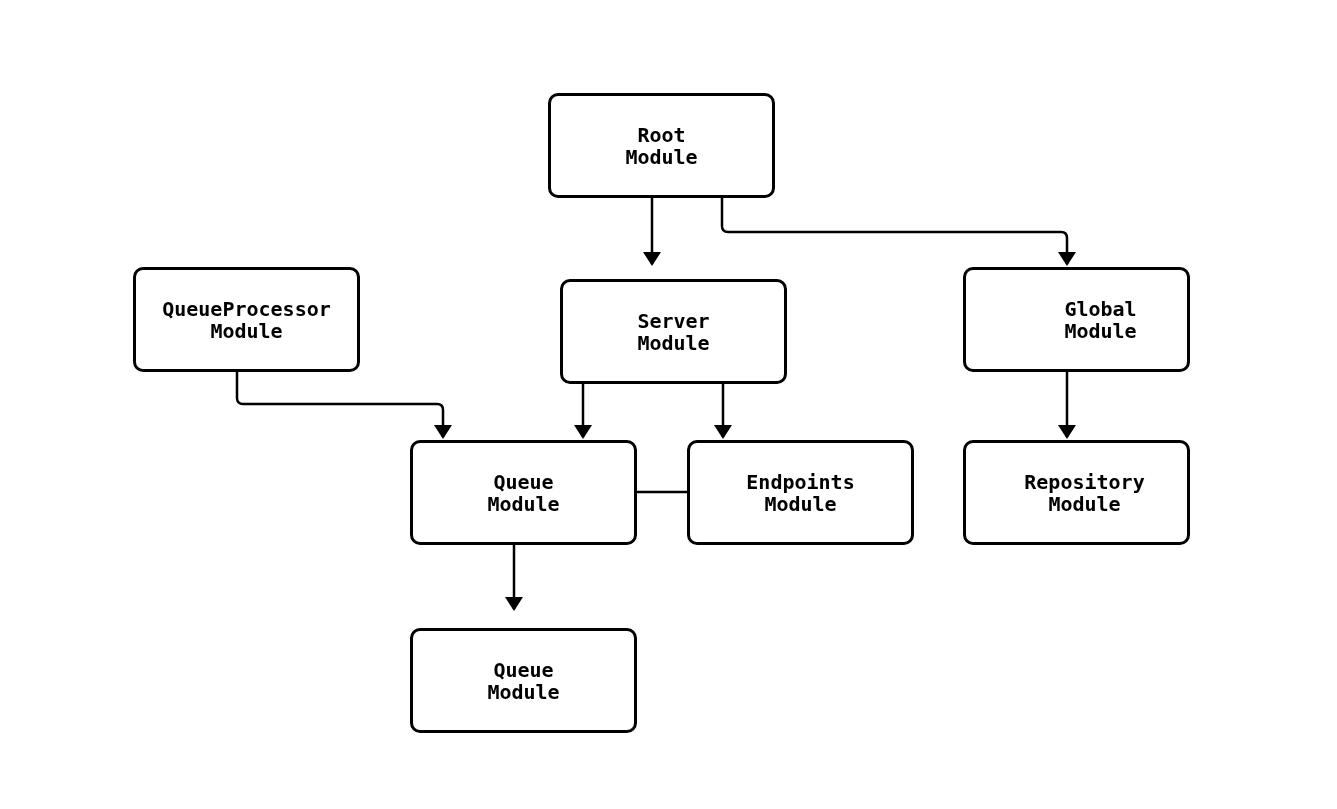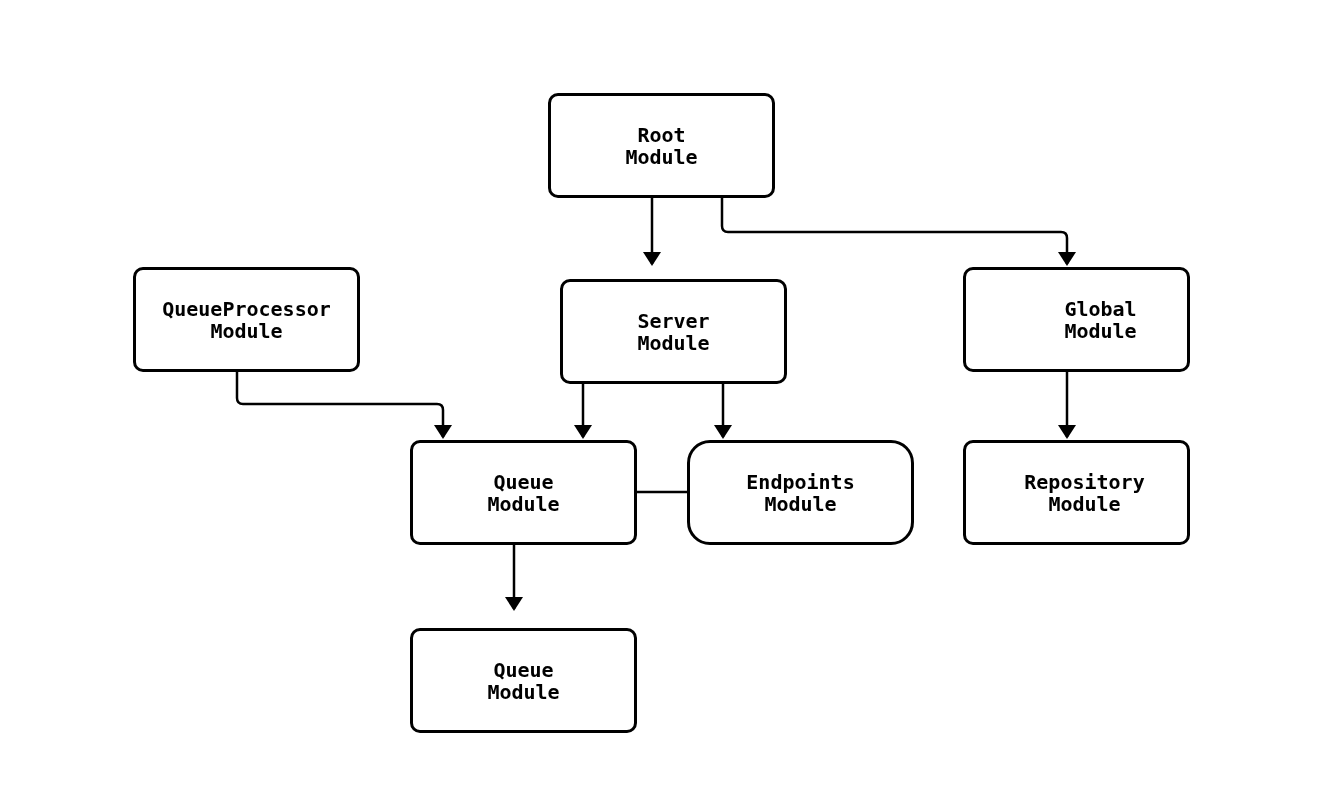--- a/index.html
+++ b/index.html
@@ -41,21 +41,21 @@
     font-weight: 700;
     line-height: 22px;
     color: #000000;
   }
   .node span { display: block; }
   .n-root          { left: 548px; top: 93px;  }
   .n-queueproc     { left: 133px; top: 267px; }
   .n-server        { left: 560px; top: 267px; margin-top: 12px; }
   .n-global        { left: 963px; top: 267px; padding-left: 48px; }
   .n-core          { left: 410px; top: 440px; }
-  .n-endpoints     { left: 687px; top: 440px; border-radius: 23px; }
+  .n-endpoints     { left: 687px; top: 440px; }
   .n-repository    { left: 963px; top: 440px; padding-left: 16px; }
   .n-queue         { left: 410px; top: 628px; }
 </style>
 </head>
 <body>
 
 <div class="canvas">
 
   <svg class="edges-svg" viewBox="0 0 1337 809" xmlns="http://www.w3.org/2000/svg">
     <defs>

